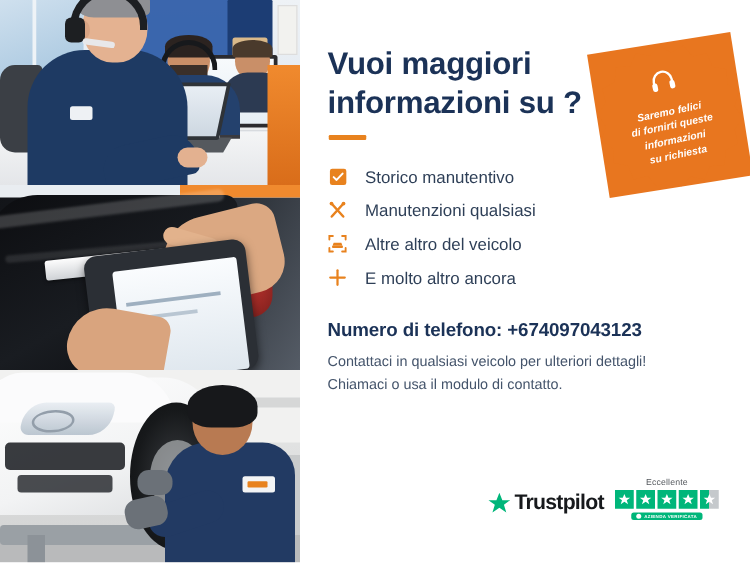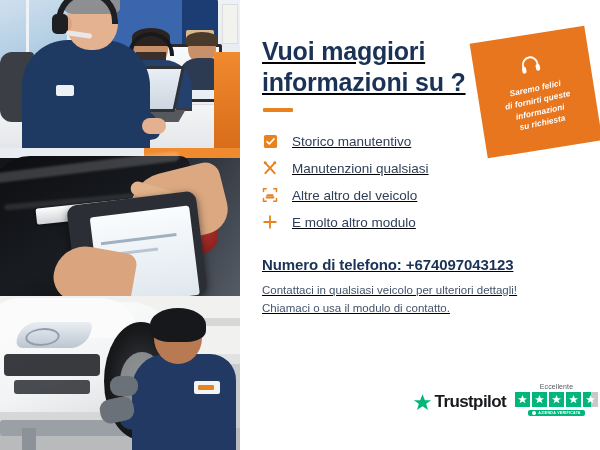--- a/index.html
+++ b/index.html
@@ -115,38 +115,38 @@
   .p3-head{position:absolute;left:22px;top:0;width:48px;height:52px;background:#b87a52;border-radius:50%;}
   .p3-hair{position:absolute;left:18px;top:-4px;width:56px;height:34px;background:#17181b;border-radius:50% 50% 34% 34%;}
   .p3-body{position:absolute;left:0;bottom:0;width:104px;height:96px;background:#223a63;border-radius:34px 26px 0 0;}
   .p3-logo{position:absolute;right:16px;bottom:56px;width:26px;height:13px;background:#f3f4f5;border-radius:2px;}
   .p3-logo:after{content:"";position:absolute;left:4px;top:4px;width:16px;height:5px;background:#e8821e;border-radius:1px;}
   .p3-arm{position:absolute;left:-14px;bottom:26px;width:62px;height:26px;background:#223a63;border-radius:14px;transform:rotate(-18deg);}
   .p3-glove{position:absolute;left:-32px;bottom:28px;width:34px;height:24px;background:#6b7178;border-radius:10px;transform:rotate(-12deg);}
   .p3-glove2{position:absolute;left:-22px;bottom:54px;width:28px;height:20px;background:#6b7178;border-radius:9px;}
 
   
-  .content { flex: 1; position: relative; padding: 36px 24px 0 22px; text-decoration: underline; }
+  .content { flex: 1; position: relative; padding: 36px 24px 0 22px; }
 
   .headline { font-size: 25px; line-height: 1.22; font-weight: bold;
       color:#1b3257; letter-spacing:-.2px; max-width: 230px; }
   .rule { width: 30px; height: 4px; background:#e8821e; margin: 11px 0 10px 1px; border-radius:1px;}
 
   .list { list-style:none; margin-top: 4px; }
   .list li { display:flex; align-items:flex-end; gap:14px; height: 27px; }
   .li-icon { width:16px; height:16px; flex:0 0 16px; display:flex; align-items:center;
       justify-content:center; color:#e8821e; }
   .li-icon svg { display:block; }
   .li-text { font-size:13.5px; color:#2e3f57; white-space:nowrap; }
 
   .phone { margin-top: 26px; font-size:15px; font-weight:bold; color:#1b3257; letter-spacing:-.1px;}
   .sub { margin-top: 9px; font-size:11.5px; line-height:1.55; color:#44546b; }
 
   
-  .tp { position:absolute; right:2px; bottom:34px; display:flex; align-items:flex-end; gap:9px;}
+  .tp { position:absolute; right:25px; bottom:34px; display:flex; align-items:flex-end; gap:9px;}
   .tp-logo { display:flex; align-items:center; gap:3px; padding-bottom:4px;}
   .tp-star { width:19px; height:19px; }
   .tp-word { font-size:17px; font-weight:bold; color:#17191c; letter-spacing:-.6px;}
   .tp-right { display:flex; flex-direction:column; align-items:center; gap:2px;}
   .tp-exc { font-size:7px; color:#55595e; letter-spacing:.1px;}
   .tp-stars { display:flex; gap:2px;}
   .tp-box { width:15px; height:15px; background:#00b67a; display:flex; align-items:center; justify-content:center;}
   .tp-box.half { background:linear-gradient(to right,#00b67a 50%,#c5c9cc 50%);}
   .tp-verified { display:flex; align-items:center; gap:2px; background:#00b67a; border-radius:2px;
       padding:1px 4px; margin-top:1px;}
@@ -318,21 +318,21 @@
 
       <li>
         <span class="li-icon">
           <svg width="16" height="16" viewBox="0 0 16 16">
             <g stroke="#e8821e" stroke-width="1.8" stroke-linecap="round">
               <path d="M8 2.2 V13.8"></path>
                 <path d="M2.2 8 H13.8"></path>
             </g>
           </svg>
         </span>
-        <span class="li-text">E molto altro modulo</span>
+        <span class="li-text">E molto altro ancora</span>
       </li>
 
     </ul>
 
     <div class="phone">Numero di telefono: +674097043123</div>
 
     <div class="sub">
       <span>Contattaci in qualsiasi veicolo per ulteriori dettagli!</span><br>
       <span>Chiamaci o usa il modulo di contatto.</span>
     </div>

